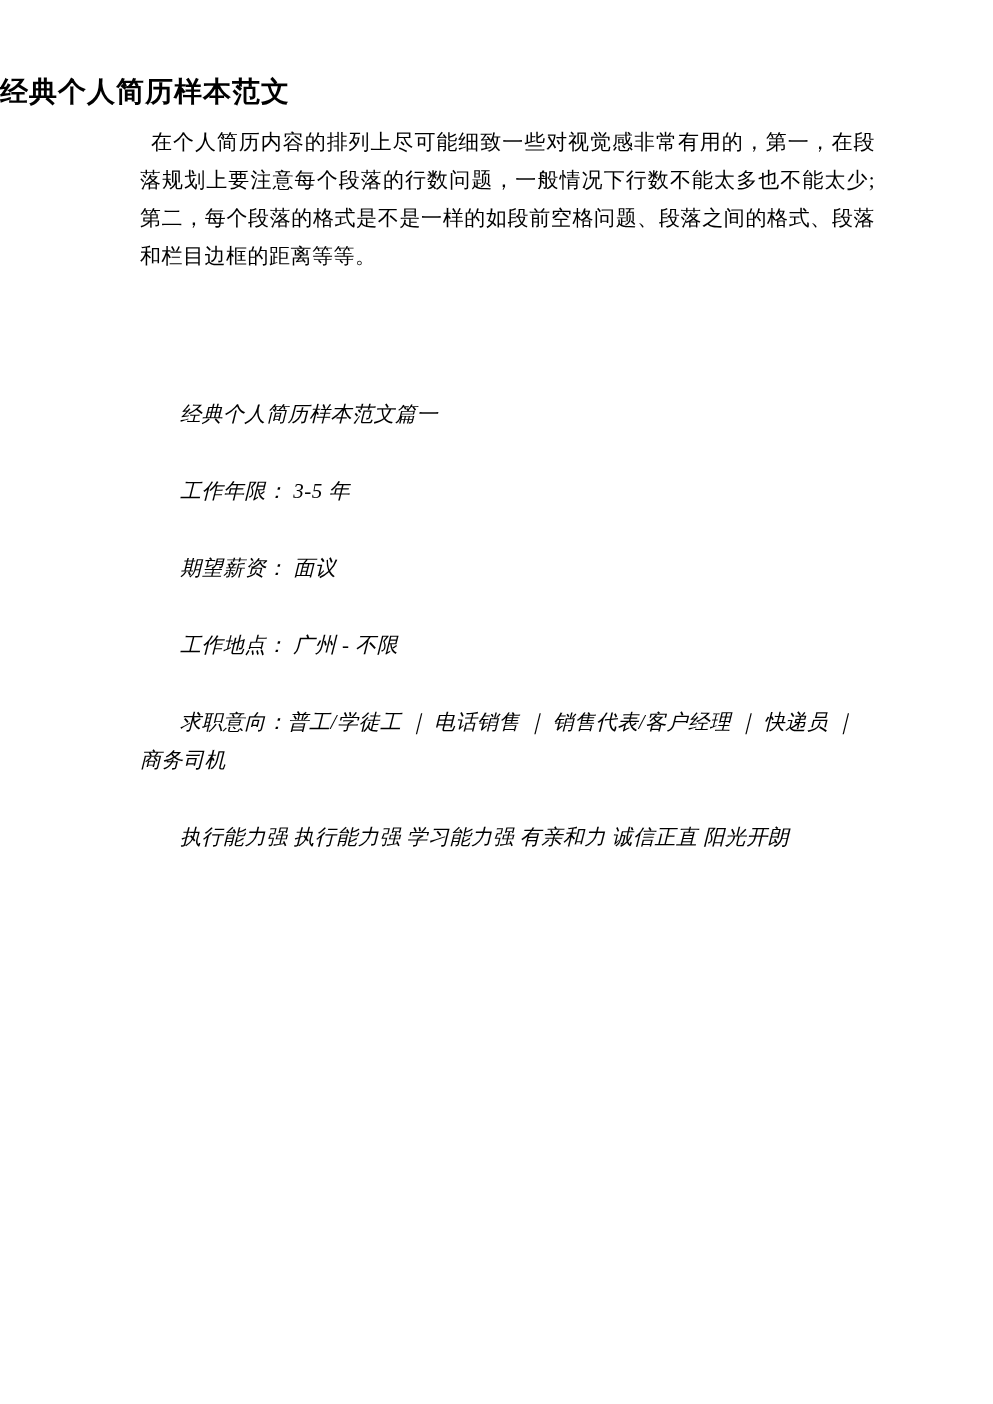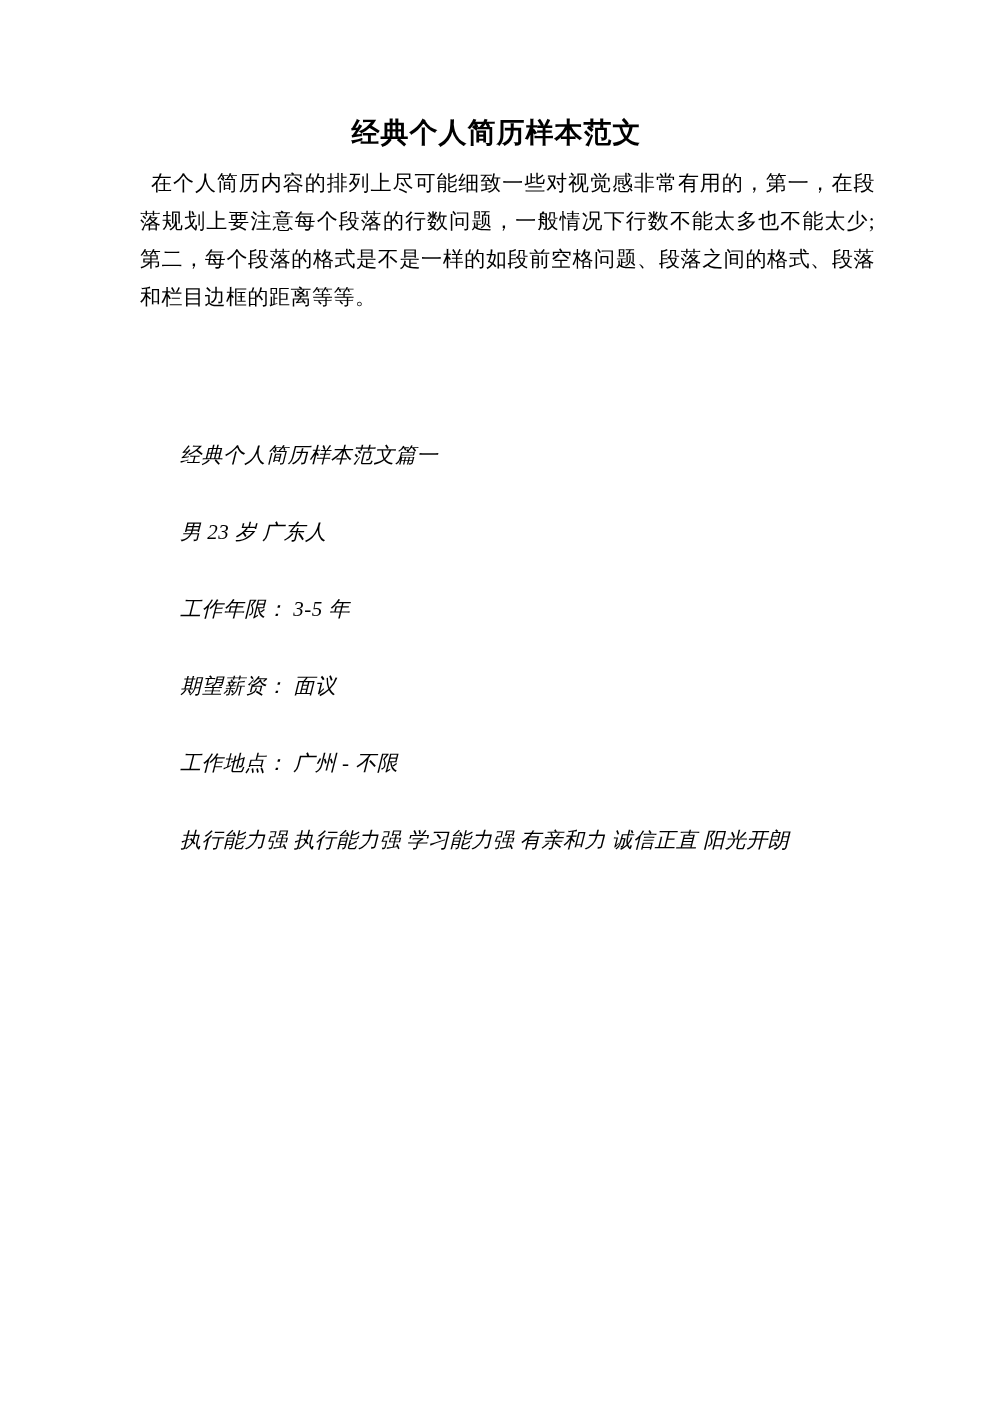--- a/index.html
+++ b/index.html
@@ -14,22 +14,21 @@
     height: 1404px;
     margin: 0 auto;
     background: #ffffff;
     color: #000000;
     font-family: "Liberation Serif", "DejaVu Serif", serif;
     overflow: hidden;
     box-sizing: border-box;
   }
   .doc-title {
     margin: 0;
-    padding-top: 113px;
-    text-align: center;
+    padding-top: 72px;
     font-size: 28px;
     font-weight: bold;
     line-height: 40px;
     letter-spacing: 1px;
   }
   .intro {
     margin: 11px 118px 0 140px;
     font-size: 21px;
     line-height: 38px;
     text-align: justify;
@@ -54,19 +53,19 @@
 </head>
 <body>
 
 <div class="page">
   <h1 class="doc-title">经典个人简历样本范文</h1>
 
   <p class="intro">在个人简历内容的排列上尽可能细致一些对视觉感非常有用的，第一，在段落规划上要注意每个段落的行数问题，一般情况下行数不能太多也不能太少;第二，每个段落的格式是不是一样的如段前空格问题、段落之间的格式、段落和栏目边框的距离等等。</p>
 
   <div class="entries">
       <p class="entry">经典个人简历样本范文篇一</p>
-      <p class="entry">男 23 岁 广东人</p>
       <p class="entry">工作年限： 3-5 年</p>
       <p class="entry">期望薪资： 面议</p>
       <p class="entry">工作地点： 广州 - 不限</p>
+      <p class="entry">求职意向：普工/学徒工 ｜ 电话销售 ｜ 销售代表/客户经理 ｜ 快递员 ｜ 商务司机</p>
       <p class="entry">执行能力强 执行能力强 学习能力强 有亲和力 诚信正直 阳光开朗</p>
     </div>
 </div>
 
 </body></html>

